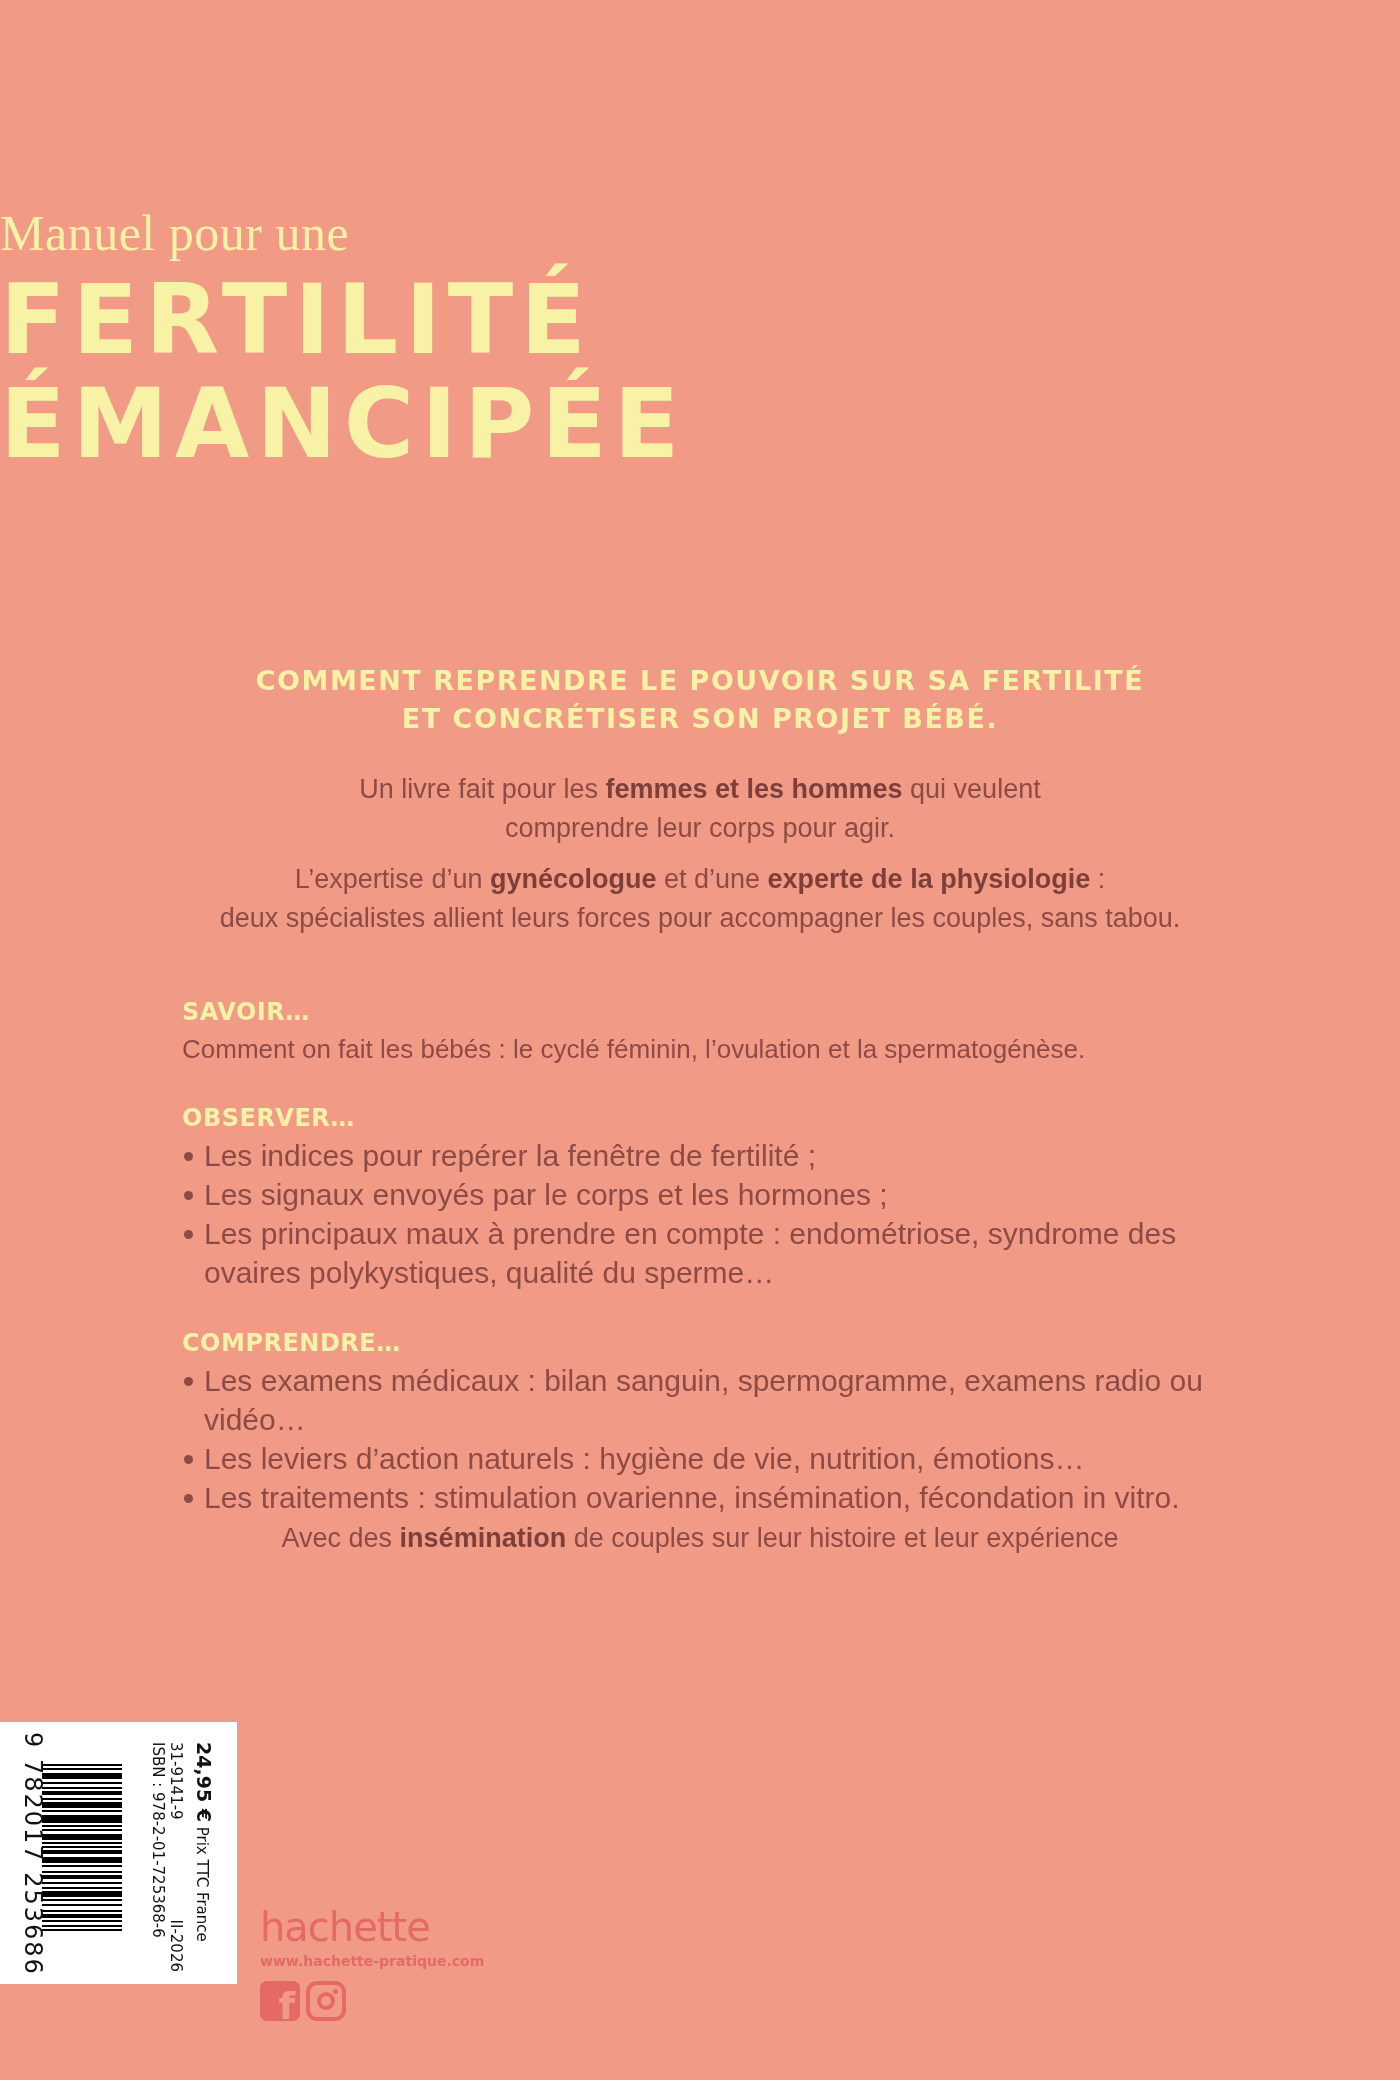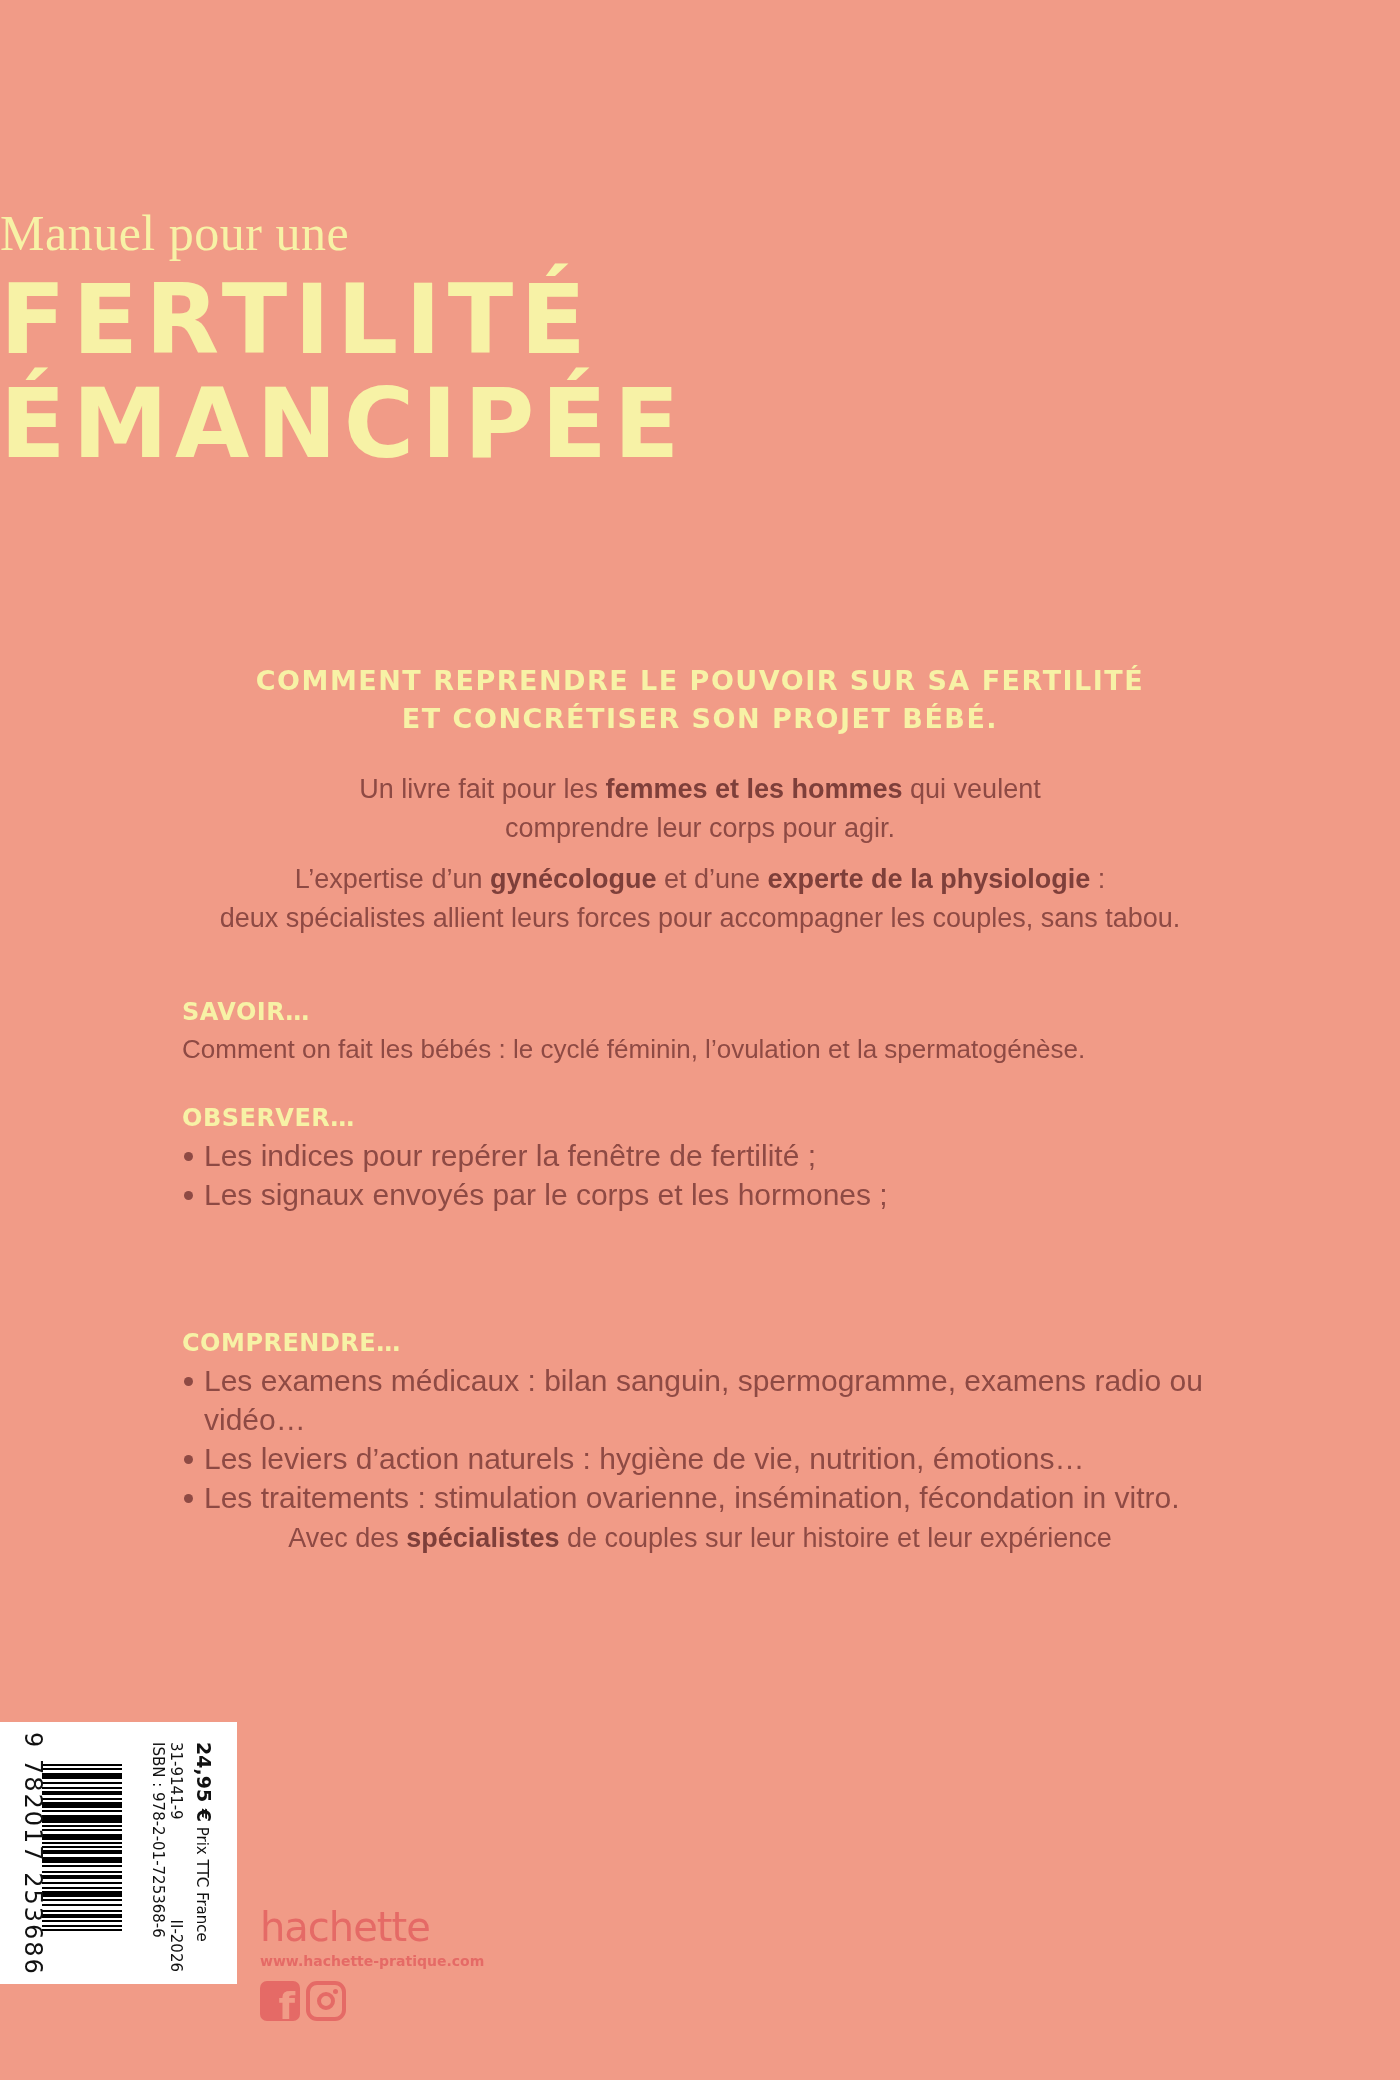--- a/index.html
+++ b/index.html
@@ -225,31 +225,32 @@
 
 <div class="section sec-savoir">
   <div class="section-head">SAVOIR…</div>
   <div class="section-text">Comment on fait les bébés : le cyclé féminin, l’ovulation et la spermatogénèse.</div>
 </div>
 
 <div class="section sec-observer">
   <div class="section-head">OBSERVER…</div>
   <div class="bullet">Les indices pour repérer la fenêtre de fertilité ;</div>
   <div class="bullet">Les signaux envoyés par le corps et les hormones ;</div>
+  <div class="bullet">Les principaux maux à prendre en compte : endométriose, syndrome des ovaires polykystiques, qualité du sperme…</div>
 </div>
 
 <div class="section sec-comprendre">
   <div class="section-head">COMPRENDRE…</div>
   <div class="bullet">Les examens médicaux : bilan sanguin, spermogramme, examens radio ou vidéo…</div>
   <div class="bullet">Les leviers d’action naturels : hygiène de vie, nutrition, émotions…</div>
   <div class="bullet">Les traitements : stimulation ovarienne, insémination, fécondation in vitro.</div>
 </div>
 
 <div class="outro">
-  <div><span>Avec des </span><b>spécialistes</b><span> de couples sur leur histoire et leur expérience</span></div>
+  <div><span>Avec des </span><b>insémination</b><span> de couples sur leur histoire et leur expérience</span></div>
 </div>
 
 <div class="barcode-panel">
   <div class="barcode-rot">
     <div class="price-line"><b>24,95 €</b> <span>Prix TTC France</span></div>
     <div class="code-line">
       <span>31-9141-9</span>
       <span>II-2026</span>
     </div>
     <div class="isbn-line">ISBN : 978-2-01-725368-6</div>

